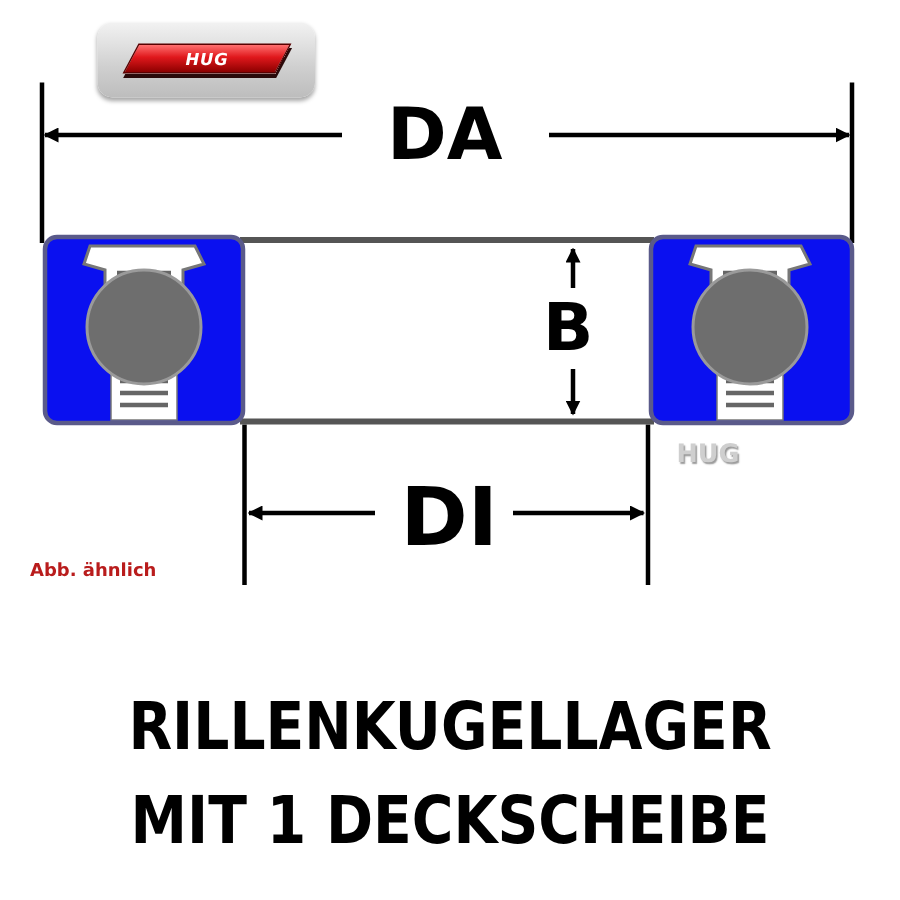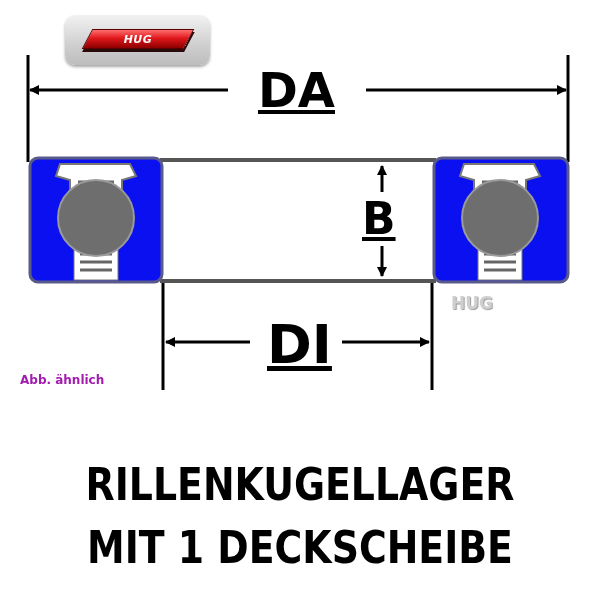--- a/index.html
+++ b/index.html
@@ -9,26 +9,26 @@
   
   .logo { left: 65px; top: 15px; width: 145px; height: 50px; border-radius: 10px;
           background: linear-gradient(#f2f2f2, #cfcfcf 60%, #bdbdbd); box-shadow: 0 2px 3px rgba(0,0,0,0.35); }
   .logo-band { position: absolute; left: 22px; top: 14px; width: 100px; height: 18px;
           background: linear-gradient(#ff6f6f, #e0181c 45%, #8d0000);
           transform: skewX(-28deg); box-shadow: 2px 3px 0 #2a0a0a; border: 1px solid #5a0000; }
   .logo-text { position: absolute; left: 0; right: 0; top: 0; bottom: 0; display: flex; align-items: center; justify-content: center;
           color: #fff; font-family: "DejaVu Sans", sans-serif; font-weight: bold; font-size: 11px; font-style: italic; letter-spacing: 0.5px; transform: skewX(28deg); }
 
   
-  .dim-label { font-family: "DejaVu Sans", sans-serif; font-weight: bold; color: #000; line-height: 1; text-decoration: underline; }
+  .dim-label { font-family: "DejaVu Sans", sans-serif; font-weight: bold; color: #000; line-height: 1; }
   .da-label { left: 258px; top: 66px; font-size: 48px; }
   .b-label  { left: 362px; top: 197px; font-size: 44px; }
   .di-label { left: 267px; top: 318px; font-size: 54px; }
 
-  .note { left: 20px; top: 373px; font-size: 12px; font-weight: bold; color: #a21caf; }
+  .note { left: 20px; top: 373px; font-size: 12px; font-weight: bold; color: #b91c1c; }
   .hug-mark { left: 451px; top: 293px; font-size: 17px; font-weight: bold; color: #cfcfcf;
               text-shadow: 1px 1px 1px #9a9a9a; }
 
   .title { left: 0; width: 600px; text-align: center; font-family: "DejaVu Sans", sans-serif; font-weight: bold;
            color: #000; font-size: 44px; letter-spacing: 0px; transform: scaleX(0.86); transform-origin: center; line-height: 1; }
   .title-1 { top: 463px; }
   .title-2 { top: 526px; }
 </style>
 </head>
 <body>

